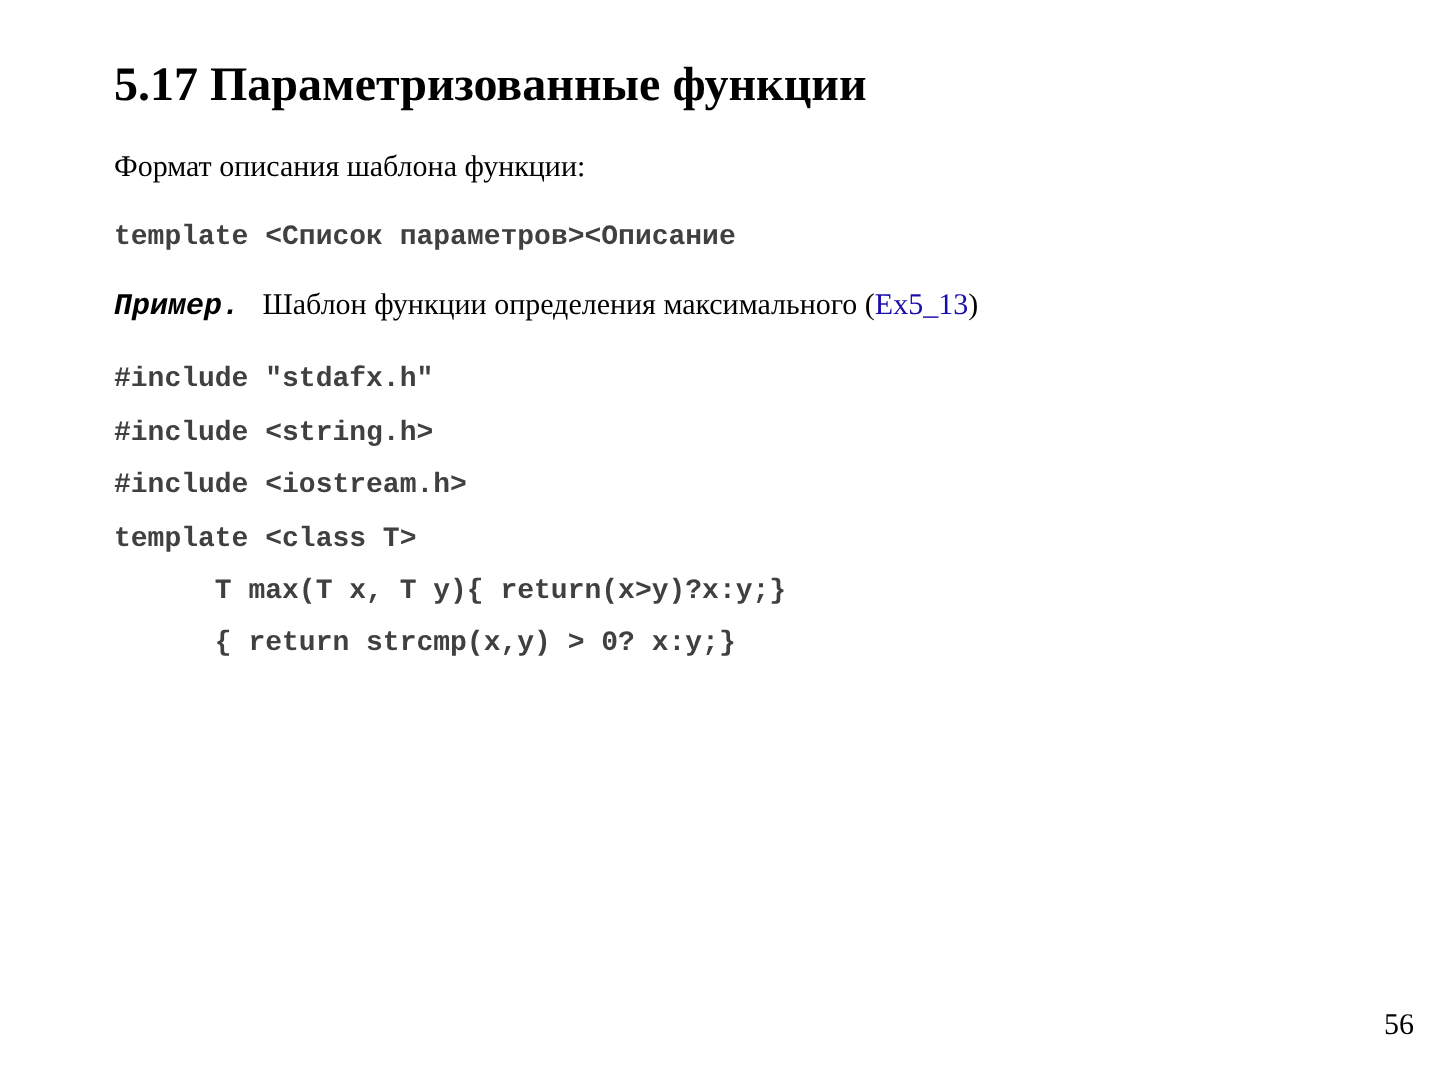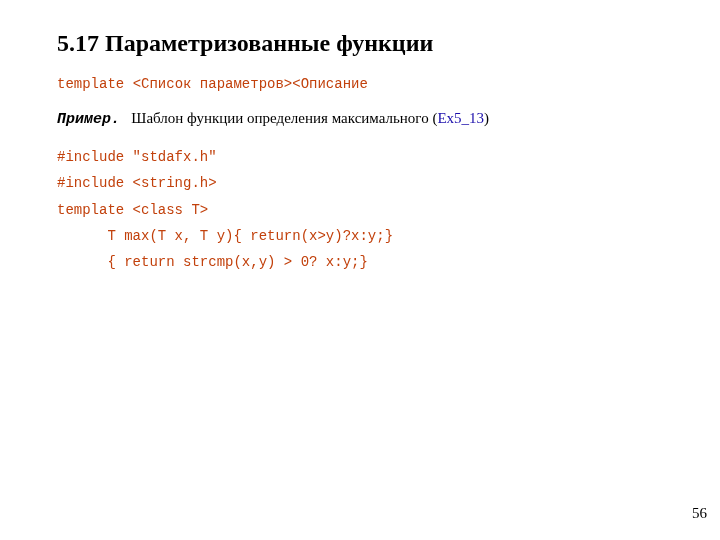--- a/index.html
+++ b/index.html
@@ -39,22 +39,22 @@
     }
 
     .text-normal {
       font-family: 'Times New Roman', Times, serif;
       font-size: 15px;
     }
 
     .code-block {
       font-family: 'Courier New', Courier, monospace;
       font-size: 14px;
-      font-weight: normal;
-      color: #c2410c;
+      font-weight: bold;
+      color: #404040;
       margin: 4px 0;
       line-height: 1.6;
     }
 
     .link-text {
       color: #1a0dab;
     }
 
     .section-gap {
       margin-top: 12px;
@@ -80,33 +80,35 @@
     }
   </style>
 </head>
 <body>
 
 <div class="slide-container">
 
   <div class="slide-title">5.17 Параметризованные функции</div>
 
   <div class="slide-body">
+    <p class="text-normal">Формат описания шаблона функции:</p>
 
     <p class="code-block section-gap">
       <span>template </span><span>&lt;Список параметров&gt;&lt;Описание</span>
     </p>
 
     <p class="text-normal section-gap">
       <span class="primer-label">Пример.</span>
       <span>&nbsp;&nbsp;Шаблон функции определения максимального (</span><a class="link-text">Ex5_13</a><span>)</span>
     </p>
 
     <div class="code-section">
       <p class="code-block">#include "stdafx.h"</p>
       <p class="code-block">#include &lt;string.h&gt;</p>
+      <p class="code-block">#include &lt;iostream.h&gt;</p>
       <p class="code-block">template &lt;class T&gt;</p>
       <p class="code-block">&nbsp;&nbsp;&nbsp;&nbsp;&nbsp;&nbsp;T max(T x, T y){ return(x&gt;y)?x:y;}</p>
       <p class="code-block">&nbsp;&nbsp;&nbsp;&nbsp;&nbsp;&nbsp;{ return strcmp(x,y) &gt; 0? x:y;}</p>
     </div>
   </div>
 
   <div class="page-number">56</div>
 </div>
 
 </body></html>

